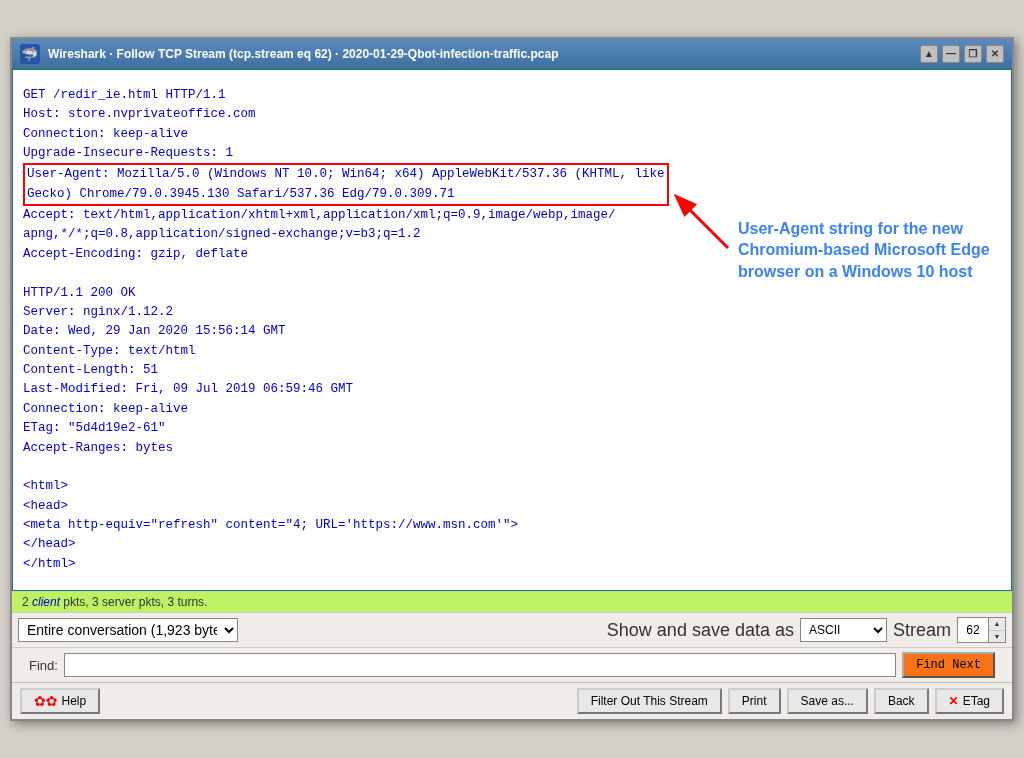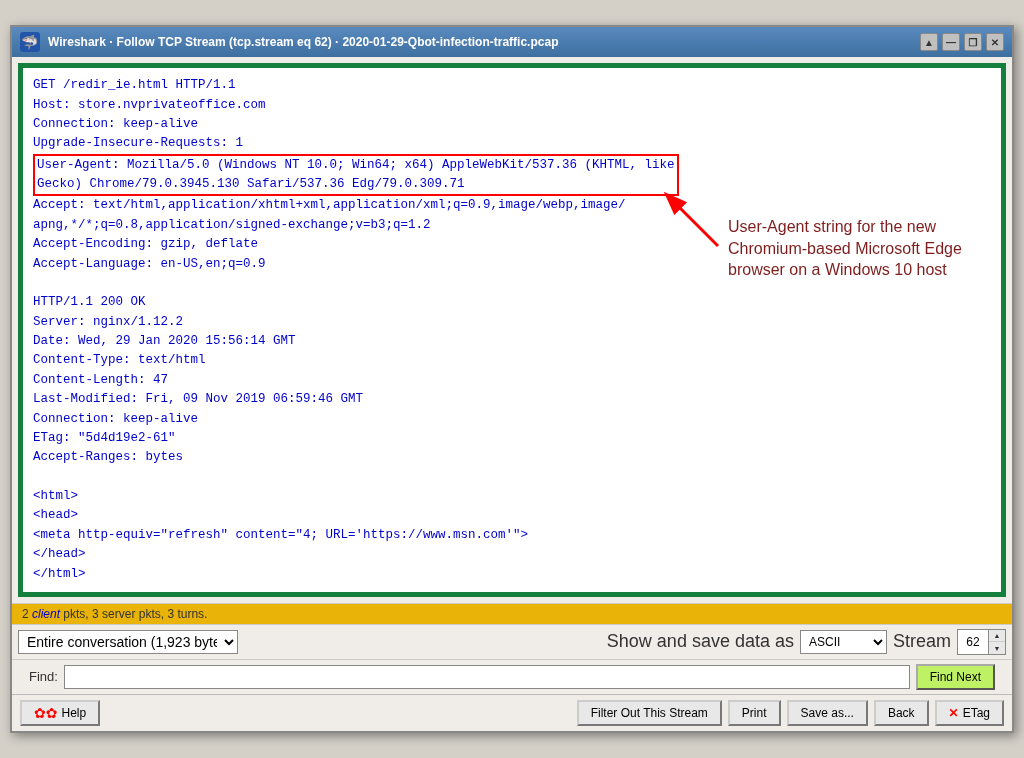--- a/index.html
+++ b/index.html
@@ -58,26 +58,26 @@
       border-radius: 2px;
       cursor: pointer;
       display: flex;
       align-items: center;
       justify-content: center;
       font-size: 10px;
       color: #333;
     }
     .content-area {
       background: white;
-      margin: 6px;
-      border: 5px solid #15803d;
+      margin: 0;
+      border: 1px solid #15803d;
       flex: 1;
       overflow-y: scroll;
       height: 560px;
-      padding: 8px 10px;
+      padding: 16px 10px;
       font-family: 'Courier New', Courier, monospace;
       font-size: 12.5px;
       position: relative;
     }
     .content-area::-webkit-scrollbar {
       width: 16px;
     }
     .content-area::-webkit-scrollbar-track {
       background: #e8e8e8;
       border-left: 1px solid #ccc;
@@ -95,21 +95,21 @@
       border: 2px solid red;
       display: inline-block;
       padding: 0 2px;
       background: white;
     }
     .status-bar {
       padding: 3px 10px;
       font-size: 12px;
       color: #333;
       border-top: 1px solid #ccc;
-      background: #eab308;
+      background: #bef264;
     }
     .status-bar em {
       font-style: italic;
       color: #0000cc;
     }
     .toolbar-row {
       display: flex;
       align-items: center;
       padding: 4px 6px;
       gap: 6px;
@@ -156,22 +156,23 @@
       border: 2px outset #ccc;
       background: #e8e8e8;
       cursor: pointer;
       color: #000;
       white-space: nowrap;
       display: flex;
       align-items: center;
       gap: 4px;
     }
     .btn-find-next {
-      background: #bef264;
+      background: #f97316;
       border: 2px outset #aaa;
+      font-family: Liberation Mono, monospace;
     }
     .buttons-row {
       display: flex;
       align-items: center;
       padding: 5px 8px;
       gap: 6px;
       background: #f0ede8;
       border-top: 1px solid #bbb;
       justify-content: space-between;
     }
@@ -245,49 +246,48 @@
   <div class="content-area">
     <div class="line">GET /redir_ie.html HTTP/1.1</div>
     <div class="line">Host: store.nvprivateoffice.com</div>
     <div class="line">Connection: keep-alive</div>
     <div class="line">Upgrade-Insecure-Requests: 1</div>
     <div class="line"><span class="highlighted-box">User-Agent: Mozilla/5.0 (Windows NT 10.0; Win64; x64) AppleWebKit/537.36 (KHTML, like
 Gecko) Chrome/79.0.3945.130 Safari/537.36 Edg/79.0.309.71</span></div>
     <div class="line">Accept: text/html,application/xhtml+xml,application/xml;q=0.9,image/webp,image/</div>
     <div class="line">apng,*/*;q=0.8,application/signed-exchange;v=b3;q=1.2</div>
     <div class="line">Accept-Encoding: gzip, deflate</div>
-    <div class="line">Accept-Language: en-US,en;q=0.9</div>
     <div class="line">&nbsp;</div>
     <div class="line">HTTP/1.1 200 OK</div>
     <div class="line">Server: nginx/1.12.2</div>
     <div class="line">Date: Wed, 29 Jan 2020 15:56:14 GMT</div>
     <div class="line">Content-Type: text/html</div>
-    <div class="line">Content-Length: 47</div>
-    <div class="line">Last-Modified: Fri, 09 Nov 2019 06:59:46 GMT</div>
+    <div class="line">Content-Length: 51</div>
+    <div class="line">Last-Modified: Fri, 09 Jul 2019 06:59:46 GMT</div>
     <div class="line">Connection: keep-alive</div>
     <div class="line">ETag: "5d4d19e2-61"</div>
     <div class="line">Accept-Ranges: bytes</div>
     <div class="line">&nbsp;</div>
     <div class="line">&lt;html&gt;</div>
     <div class="line">&lt;head&gt;</div>
     <div class="line">&lt;meta http-equiv="refresh" content="4; URL='https://www.msn.com'"&gt;</div>
     <div class="line">&lt;/head&gt;</div>
     <div class="line">&lt;/html&gt;</div>
 
     <div style="position:absolute; top:148px; right:18px; pointer-events:none;">
 
       <svg width="80" height="70" style="position:absolute; left:-70px; top:-30px;">
         <defs>
           <marker id="arrowhead" markerWidth="8" markerHeight="8" refX="6" refY="3" orient="auto">
             <polygon points="0 0, 8 3, 0 6" fill="red"></polygon>
           </marker>
         </defs>
         <path d="M 60,60 Q 30,30 10,10" stroke="red" stroke-width="3" fill="none" marker-end="url(#arrowhead)"></path>
       </svg>
-      <div style="color:#7f1d1d; font-family:Arial,sans-serif; font-size:16px; font-weight:normal; line-height:1.35; width:255px; text-align:left;">User-Agent string for the new Chromium-based Microsoft Edge browser on a Windows 10 host</div>
+      <div style="color:#3b82f6; font-family:Arial,sans-serif; font-size:16px; font-weight:bold; line-height:1.35; width:255px; text-align:left;">User-Agent string for the new Chromium-based Microsoft Edge browser on a Windows 10 host</div>
     </div>
   </div>
 
   <div class="status-bar">
     2 <em>client</em> pkts, 3 server pkts, 3 turns.
   </div>
 
   <div class="toolbar-row">
     <select style="width:220px; height:24px; font-size:14px;">
       <option>Entire conversation (1,923 bytes)</option>

